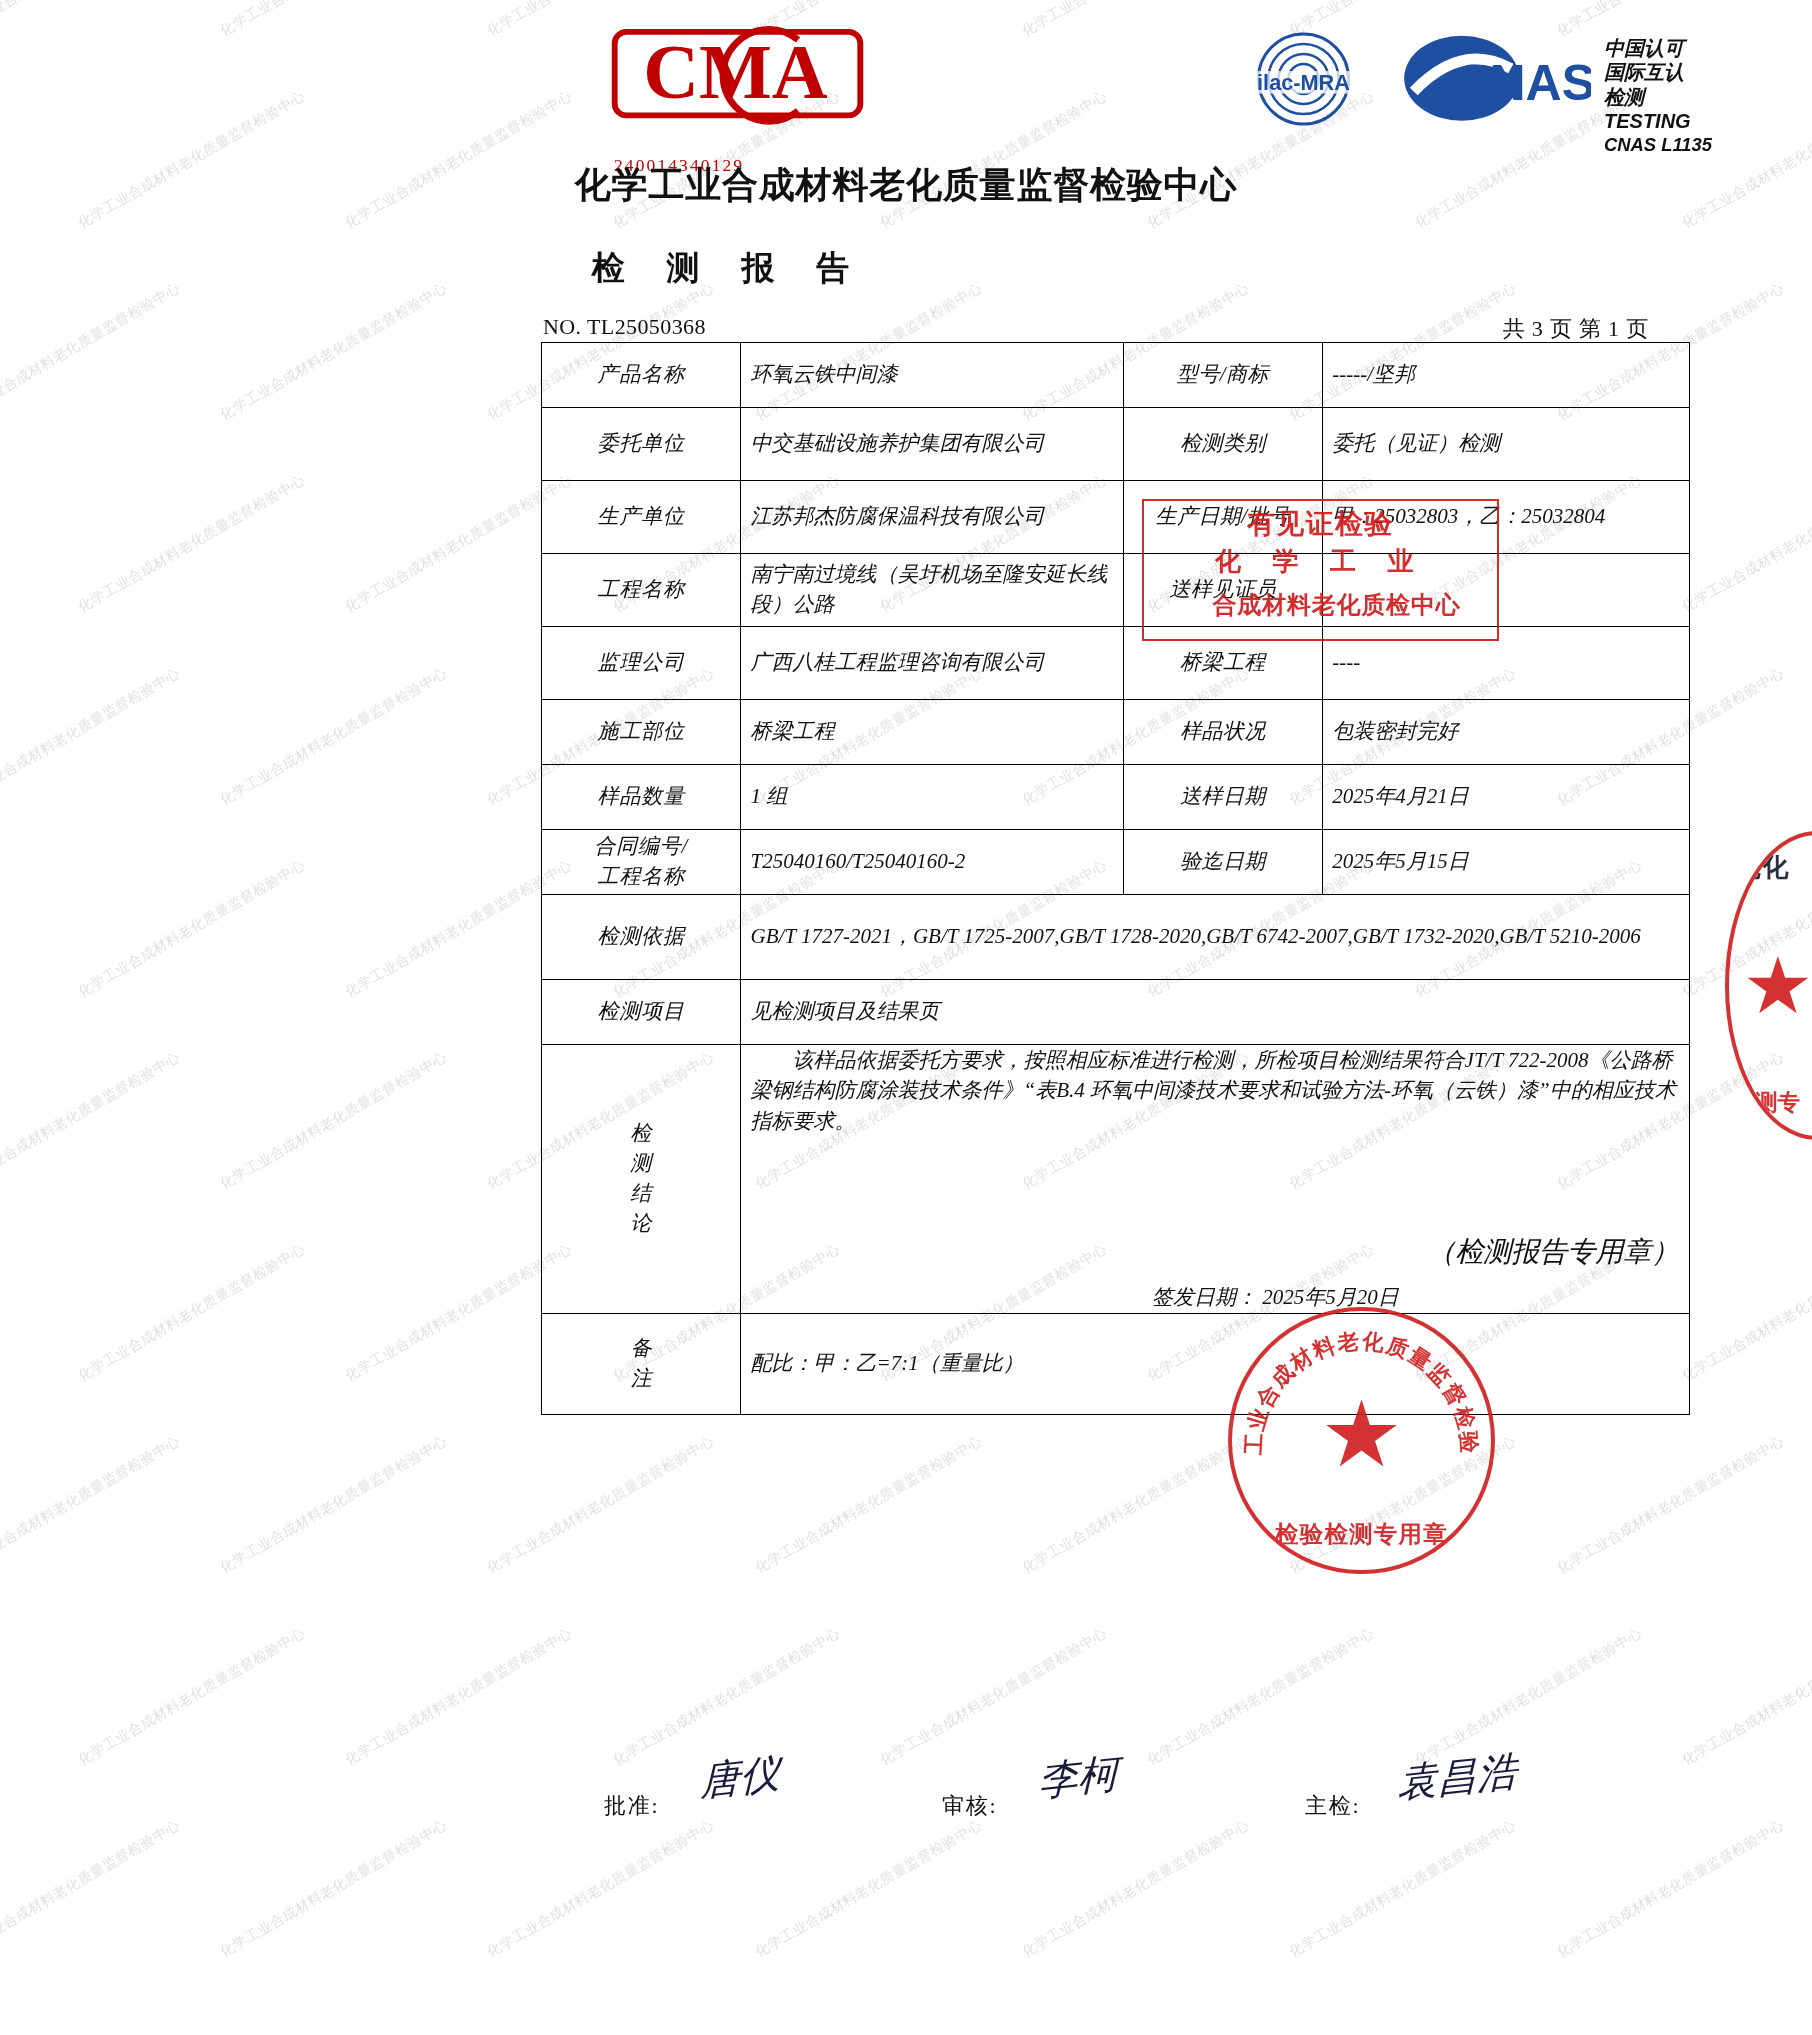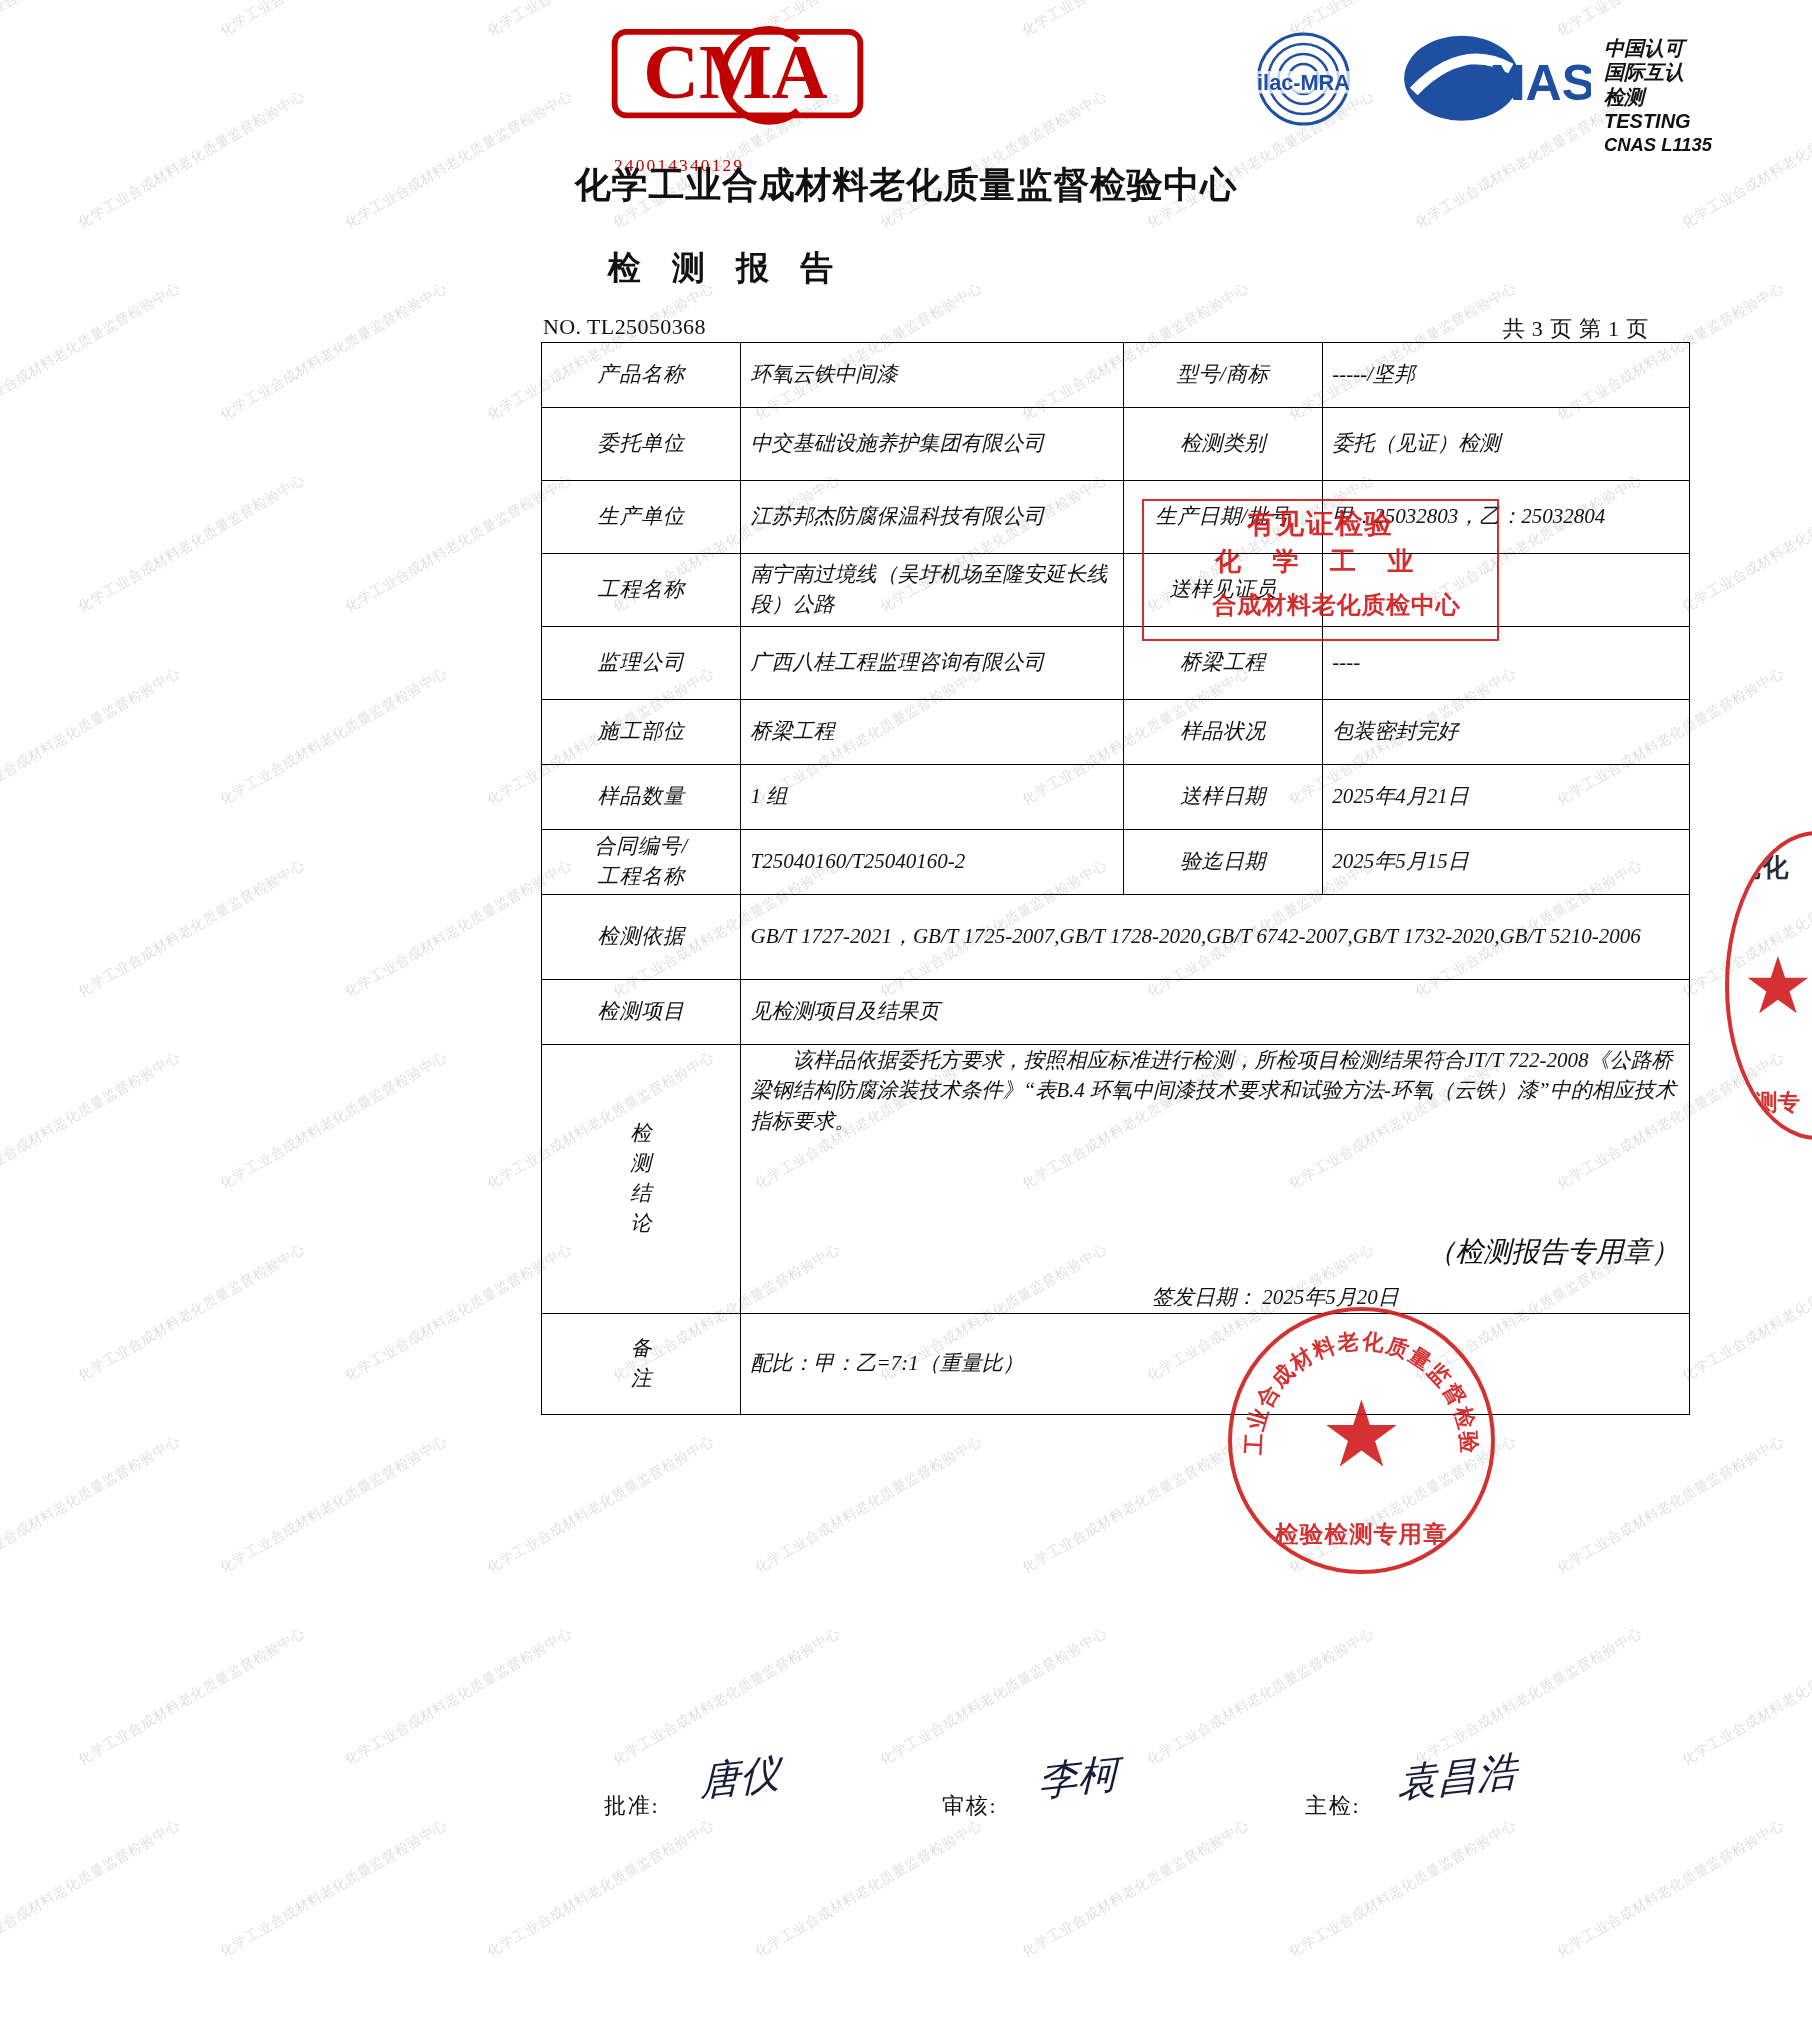--- a/index.html
+++ b/index.html
@@ -100,21 +100,21 @@
     font-weight: bold;
     letter-spacing: 0.8px;
     color: #111;
   }
 
   .report-title {
     position: absolute;
     left: 0; top: 246px;
     width: 1452px;
     text-align: center;
-    font-family: Liberation Sans, sans-serif;
+    font-family: Liberation Mono, monospace;
     font-size: 33px;
     font-weight: bold;
     letter-spacing: 11px;
     color: #111;
   }
 
   .report-no {
     position: absolute;
     left: 543px;
     top: 314px;

